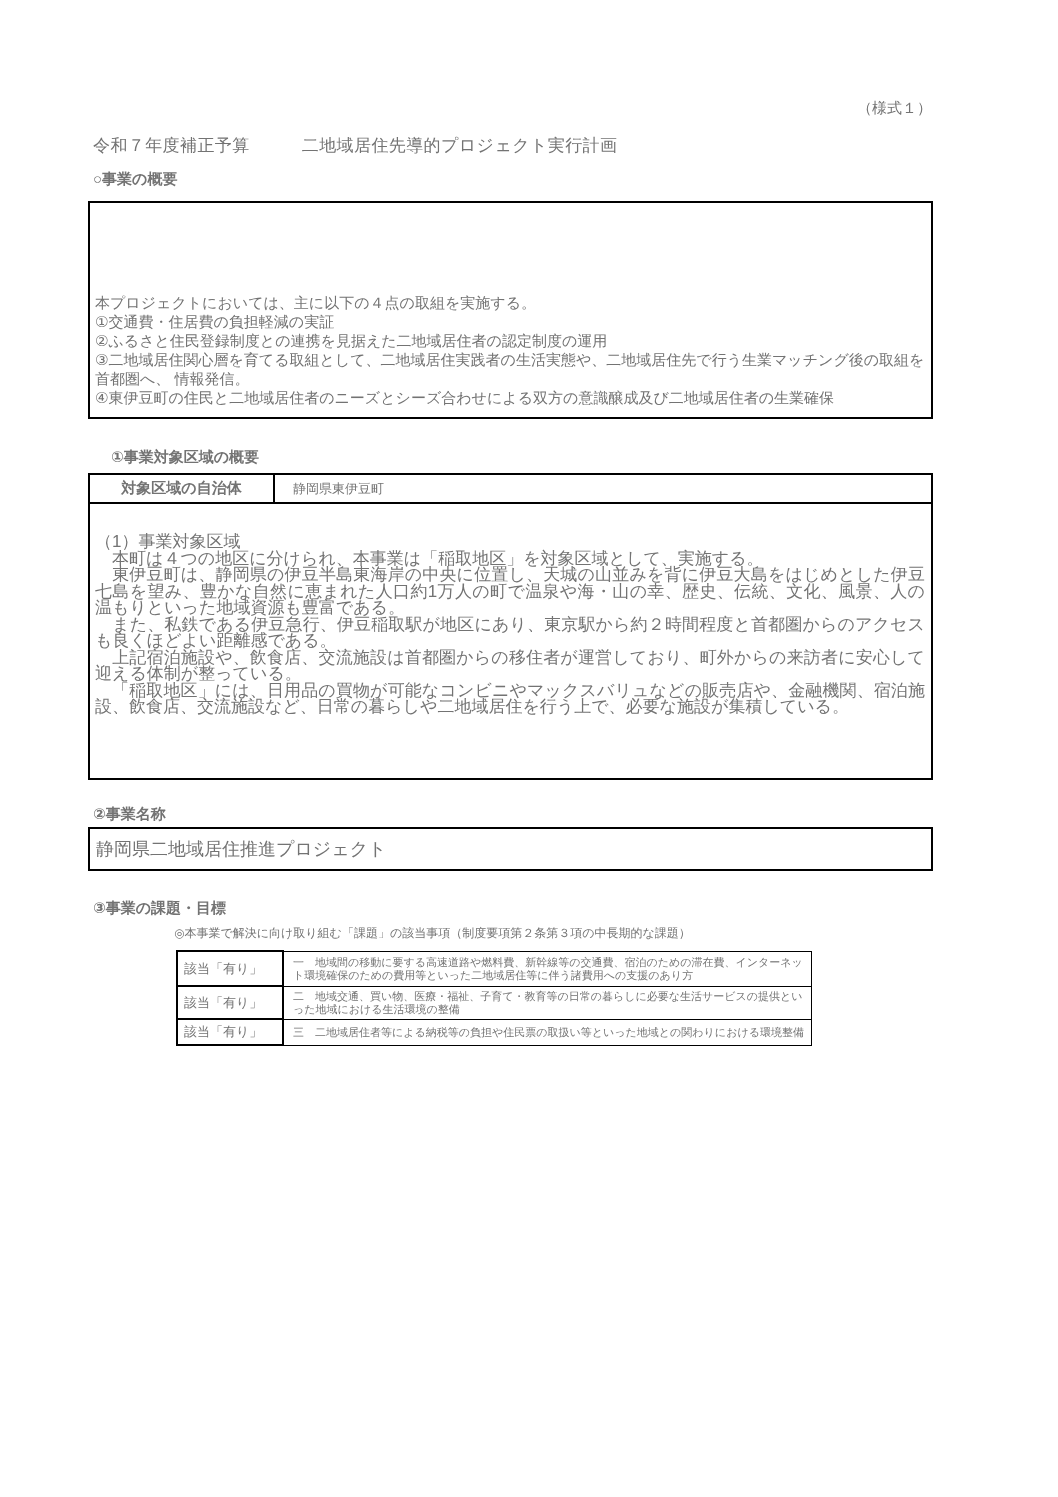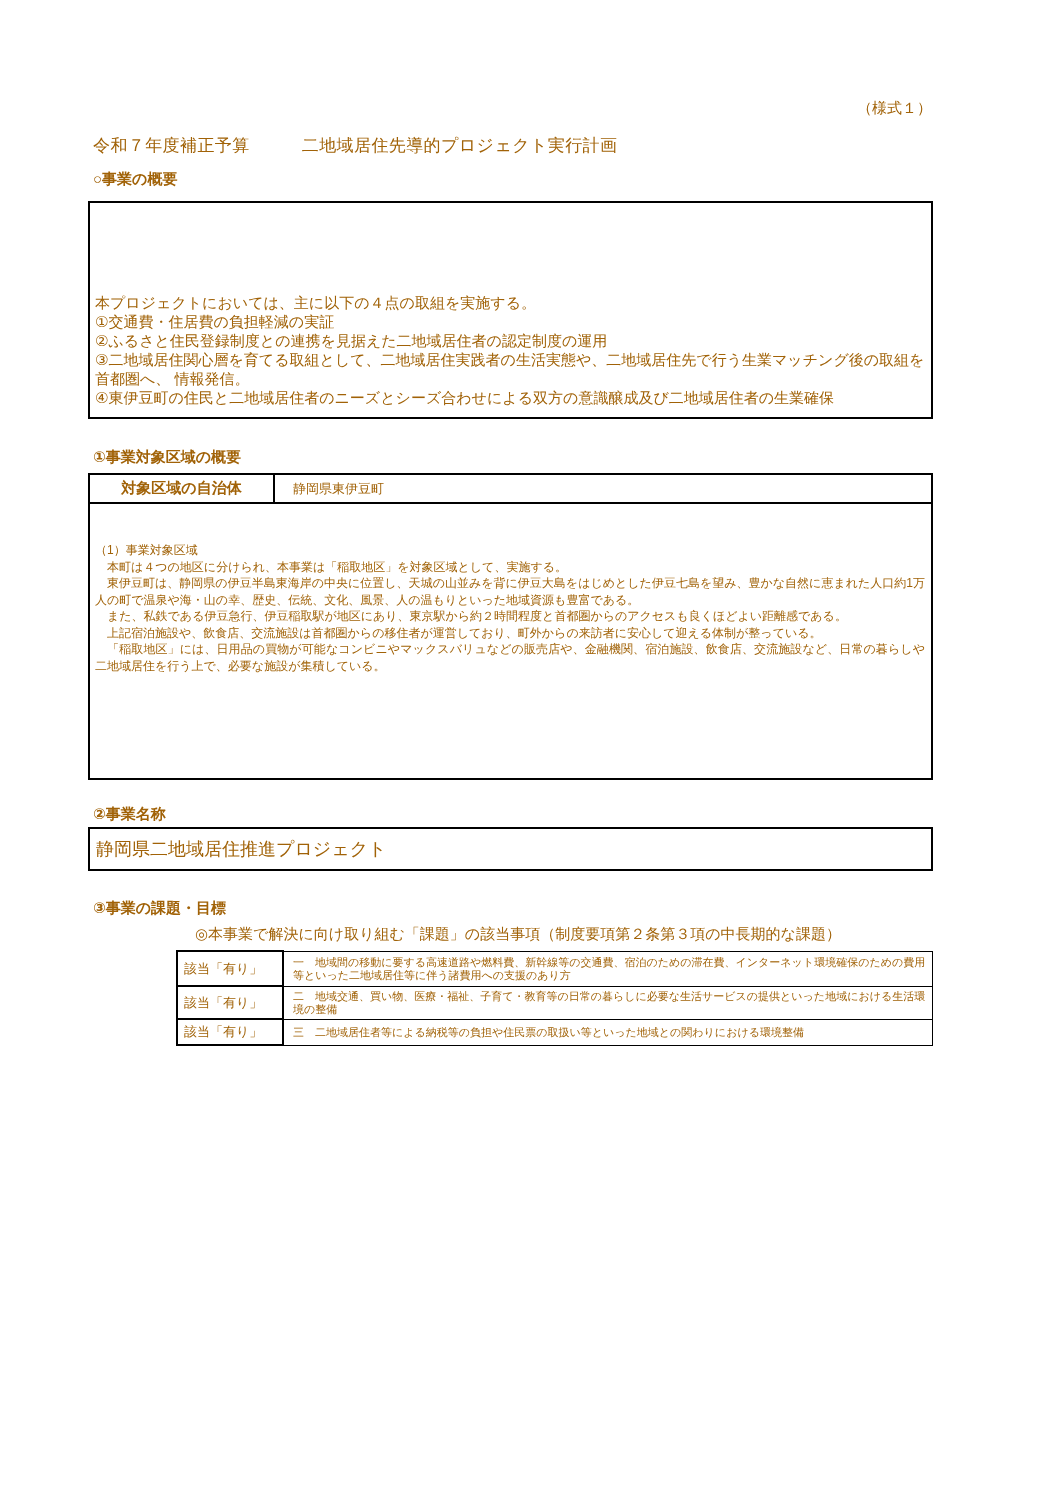--- a/index.html
+++ b/index.html
@@ -1,42 +1,42 @@
 <!DOCTYPE html>
 <html lang="ja"><head>
 <meta charset="utf-8">
 <style>
   html, body { margin: 0; padding: 0; background: #ffffff; }
   .sheet {
     position: relative;
     width: 1058px;
     height: 1497px;
     background: #ffffff;
-    color: #a16207;
+    color: #737373;
     font-family: "Liberation Sans", "DejaVu Sans", sans-serif;
     overflow: hidden;
   }
   .abs { position: absolute; }
   .form-label {
     top: 99px; right: 126px;
     font-size: 15px;
   }
   .doc-title {
     top: 134px; left: 93px;
     font-size: 17px;
     letter-spacing: 0.4px;
     white-space: pre;
   }
   .sec-heading {
     left: 93px;
     font-size: 15px;
     font-weight: bold;
   }
   .h-overview { top: 170px; }
-  .h-area     { top: 448px; }
+  .h-area     { top: 448px; margin-left: 18px; }
   .h-name     { top: 805px; }
   .h-issues   { top: 899px; }
 
   .box1 {
     top: 201px; left: 88px;
     width: 845px; height: 218px;
     border: 2px solid #000;
     box-sizing: border-box;
     padding: 90px 6px 0 5px;
     font-size: 15px;
@@ -67,46 +67,46 @@
   }
   .cell-v {
     flex: 1;
     font-size: 13px;
     display: flex; align-items: center;
     padding-left: 18px;
   }
   .area-desc {
     height: 274px;
     box-sizing: border-box;
-    padding: 38px 6px 0 5px;
-    font-size: 12px;
+    padding: 30px 6px 0 5px;
+    font-size: 17px;
     line-height: 16.5px;
     text-align: justify;
   }
   .area-desc .para { margin: 0; }
   .area-desc .gap-above { margin-top: 17px; }
 
   .box-name {
     top: 827px; left: 88px;
     width: 845px; height: 44px;
     border: 2px solid #000;
     box-sizing: border-box;
     font-size: 18px;
     display: flex; align-items: center;
     padding-left: 6px;
   }
 
   .issues-subtitle {
-    top: 925px; left: 195px;
-    font-size: 15px;
+    top: 925px; left: 174px;
+    font-size: 12px;
   }
   .tbl-issues {
     position: absolute;
     top: 950px; left: 176px;
-    width: 757px;
+    width: 636px;
     border-collapse: collapse;
     table-layout: fixed;
   }
   .tbl-issues td {
     border: 1px solid #000;
     vertical-align: middle;
   }
   .tbl-issues td.status {
     border: 2px solid #000;
     width: 96px;

